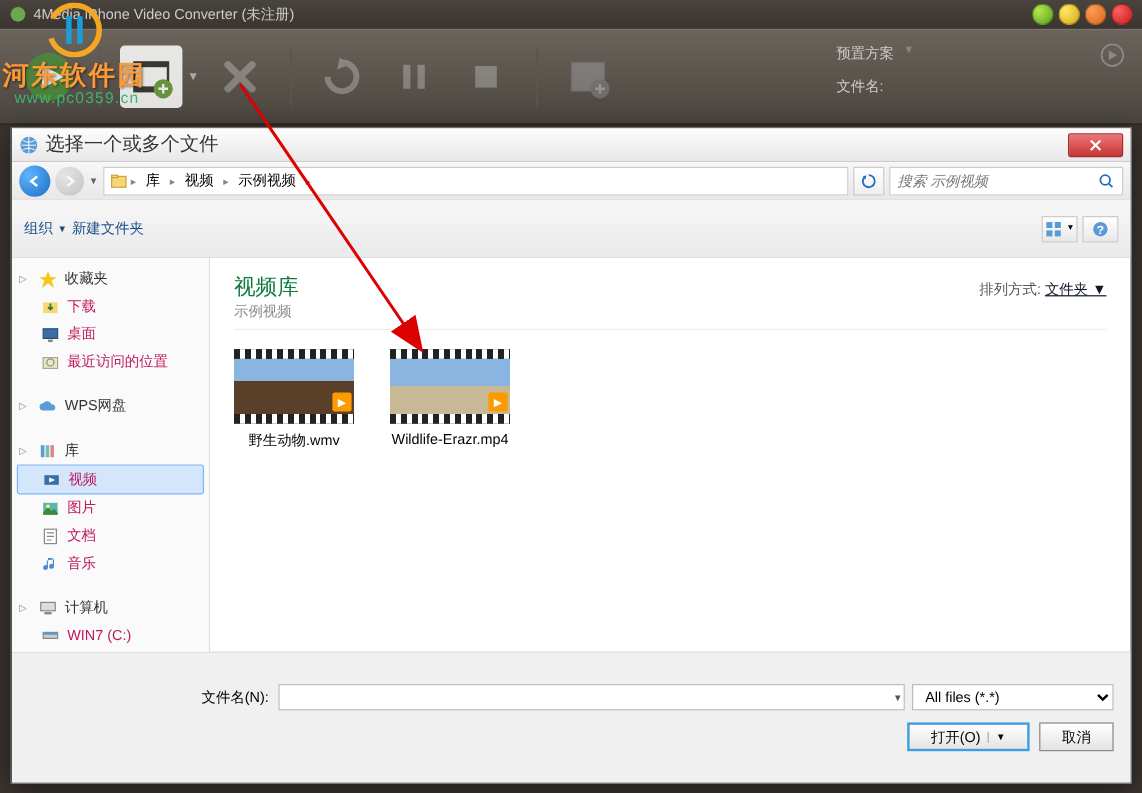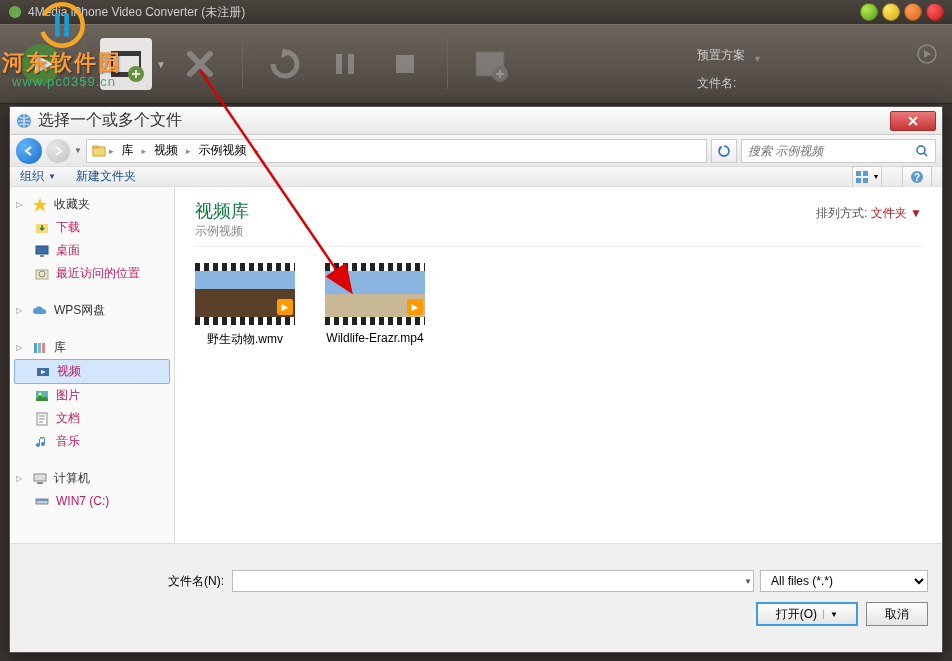--- a/index.html
+++ b/index.html
@@ -24,21 +24,21 @@
 .wb-close { background: radial-gradient(circle at 30% 30%, #ff6262, #c61818); }
 
 
 .app-toolbar { height: 80px; background: linear-gradient(to bottom, #6a645c, #4b453f); display: flex; align-items: center; padding: 0 15px; border-top: 1px solid #7a746c; border-bottom: 1px solid #2a2420; }
 .tool-group { display: flex; align-items: center; gap: 8px; }
 .tool-btn { width: 52px; height: 52px; display: flex; align-items: center; justify-content: center; cursor: pointer; opacity: 0.85; }
 .tool-active { background: #fff; border-radius: 4px; padding: 2px; }
 .dropdown-arrow { color: #aaa; font-size: 10px; cursor: pointer; margin-left: -4px; }
 .tool-sep { width: 1px; height: 50px; background: #3a3430; margin: 0 8px; border-right: 1px solid #6a645c; }
 .right-panel { margin-left: auto; width: 240px; color: #ccc; font-size: 12px; padding: 6px 0; }
-.right-panel .row { display: flex; align-items: flex-end; height: 28px; gap: 8px; }
+.right-panel .row { display: flex; align-items: flex-start; height: 28px; gap: 8px; }
 .right-panel .arrow-r { margin-left: auto; }
 
 
 .dialog { position: absolute; top: 106px; left: 9px; width: 934px; height: 547px; background: #fff; border: 1px solid #555; box-shadow: 0 4px 20px rgba(0,0,0,0.5); display: flex; flex-direction: column; }
 .dlg-titlebar { height: 28px; background: linear-gradient(to bottom, #fdfdfd, #e8e8e8); display: flex; align-items: center; padding: 0 6px; font-size: 16px; border-bottom: 1px solid #ccc; }
 .dlg-titlebar .globe { width: 16px; height: 16px; margin-right: 6px; }
 .dlg-titlebar .title { flex: 1; color: #333; }
 .dlg-close { width: 46px; height: 20px; background: linear-gradient(to bottom, #e77, #c43535); border: 1px solid #a03030; border-radius: 2px; display: flex; align-items: center; justify-content: center; color: #fff; cursor: pointer; }
 
 .dlg-nav { height: 32px; background: linear-gradient(to bottom, #f7f7f7, #e8e8e8); display: flex; align-items: center; padding: 0 6px; gap: 4px; border-bottom: 1px solid #ddd; }
@@ -46,40 +46,40 @@
 .nav-back { background: radial-gradient(circle at 30% 30%, #5fb3ff, #1a6fc4); border-radius: 50%; width: 26px; height: 26px; }
 .nav-fwd { background: radial-gradient(circle at 30% 30%, #ddd, #aaa); border-radius: 50%; width: 24px; height: 24px; opacity: 0.6; }
 .breadcrumb { flex: 1; height: 24px; background: #fff; border: 1px solid #ccc; display: flex; align-items: center; padding: 0 4px; font-size: 12px; gap: 2px; }
 .bc-item { padding: 2px 6px; cursor: pointer; display: flex; align-items: center; gap: 4px; }
 .bc-sep { color: #888; font-size: 9px; }
 .refresh-btn { width: 26px; height: 24px; border: 1px solid #ccc; background: linear-gradient(#fff,#eee); display: flex; align-items: center; justify-content: center; cursor: pointer; }
 .search-box { width: 195px; height: 24px; border: 1px solid #ccc; background: #fff; display: flex; align-items: center; padding: 0 6px; font-size: 12px; color: #888; }
 .search-box input { border: none; outline: none; flex: 1; font-size: 12px; font-style: italic; color: #7f1d1d; }
 .search-box .mag { color: #2868c7; }
 
-.dlg-toolbar { height: 20px; background: linear-gradient(to bottom, #f7f7f7, #eaeaea); display: flex; align-items: center; padding: 0 10px; gap: 20px; font-size: 12px; border-bottom: 1px solid #ddd; }
+.dlg-toolbar { height: 48px; background: linear-gradient(to bottom, #f7f7f7, #eaeaea); display: flex; align-items: center; padding: 0 10px; gap: 4px; font-size: 12px; border-bottom: 1px solid #ddd; }
 .dlg-toolbar .tbtn { color: #1a4e8a; cursor: pointer; display: flex; align-items: center; gap: 4px; }
 .dlg-toolbar .spacer { flex: 1; }
 .view-btn { width: 30px; height: 22px; border: 1px solid #ccc; background: linear-gradient(#fff,#e8e8e8); cursor: pointer; display: flex; align-items: center; justify-content: center; }
 
 .dlg-body { flex: 1; display: flex; overflow: hidden; }
 .sidebar { width: 165px; background: #fafafa; border-right: 1px solid #ddd; padding: 6px 4px; font-size: 12px; overflow-y: auto; }
 .side-group { margin-bottom: 14px; }
 .side-head { display: flex; align-items: center; gap: 6px; padding: 3px 2px; cursor: pointer; color: #333; }
 .side-item { display: flex; align-items: center; gap: 6px; padding: 3px 2px 3px 20px; cursor: pointer; color: #be185d; }
 .side-item.active { background: #d4e6fc; border: 1px solid #7eb4f7; border-radius: 2px; }
 .tree-arrow { color: #888; font-size: 8px; width: 10px; }
 .side-icon { width: 16px; height: 16px; flex-shrink: 0; }
 
 .content { flex: 1; background: #fff; padding: 12px 20px; }
 .content-header { display: flex; align-items: baseline; justify-content: space-between; border-bottom: 1px solid #eee; padding-bottom: 6px; margin-bottom: 16px; }
 .ch-left .lib-title { color: #0e7a3d; font-size: 18px; }
 .ch-left .lib-sub { color: #888; font-size: 12px; }
 .ch-right { font-size: 12px; color: #555; }
-.ch-right a { color: #b91c1c; cursor: pointer; }
+.ch-right a { color: #0f172a; cursor: pointer; text-decoration: underline; }
 .files { display: flex; gap: 30px; }
 .file-item { width: 100px; text-align: center; cursor: pointer; font-size: 12px; }
 .thumb { width: 100px; height: 62px; background: #222; border-top: 8px solid #222; border-bottom: 8px solid #222; position: relative; margin-bottom: 6px; background-size: cover; background-position: center; }
 .thumb::before, .thumb::after { content: ""; position: absolute; left: 0; right: 0; height: 8px; background: repeating-linear-gradient(to right, #222 0 5px, #fff 5px 9px); }
 .thumb::before { top: -8px; }
 .thumb::after { bottom: -8px; }
 .thumb .play { position: absolute; bottom: 2px; right: 2px; width: 16px; height: 16px; background: #f90; border-radius: 2px; display: flex; align-items: center; justify-content: center; color: #fff; font-size: 9px; }
 .thumb1 { background: linear-gradient(#8ab5e0 40%, #5a4028 40%); }
 .thumb2 { background: linear-gradient(#8ab5e0 50%, #c9b896 50%); }
 

